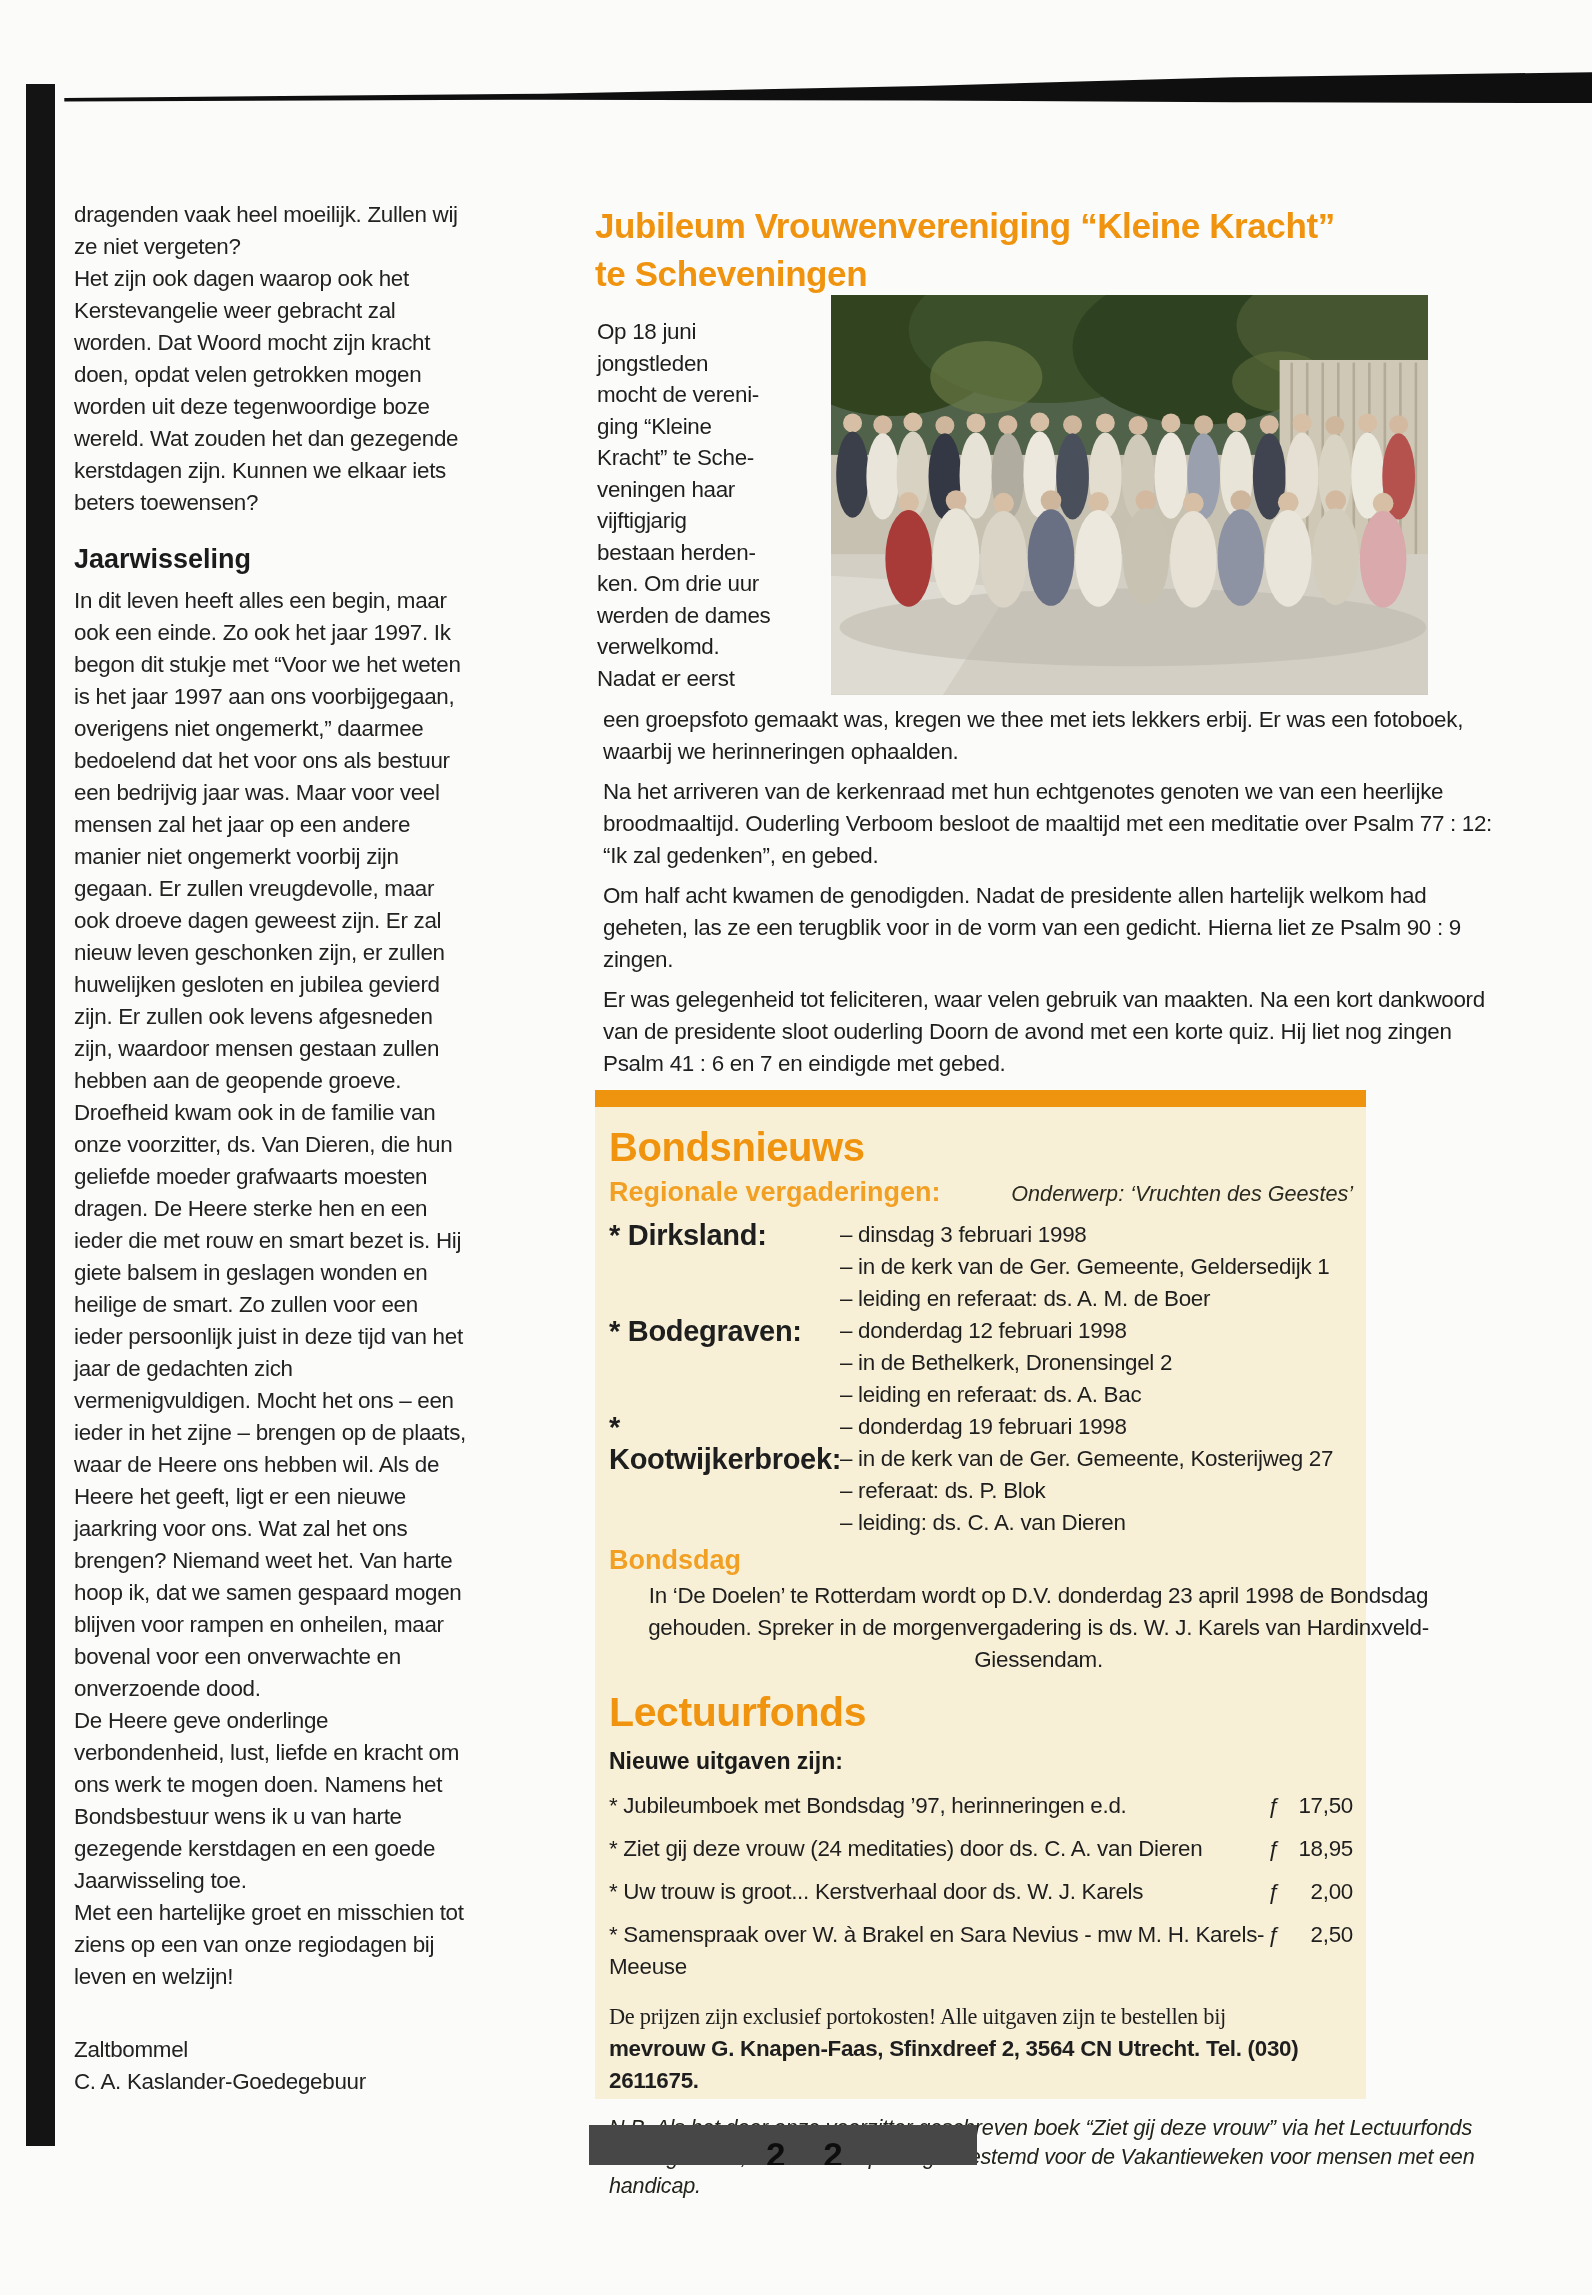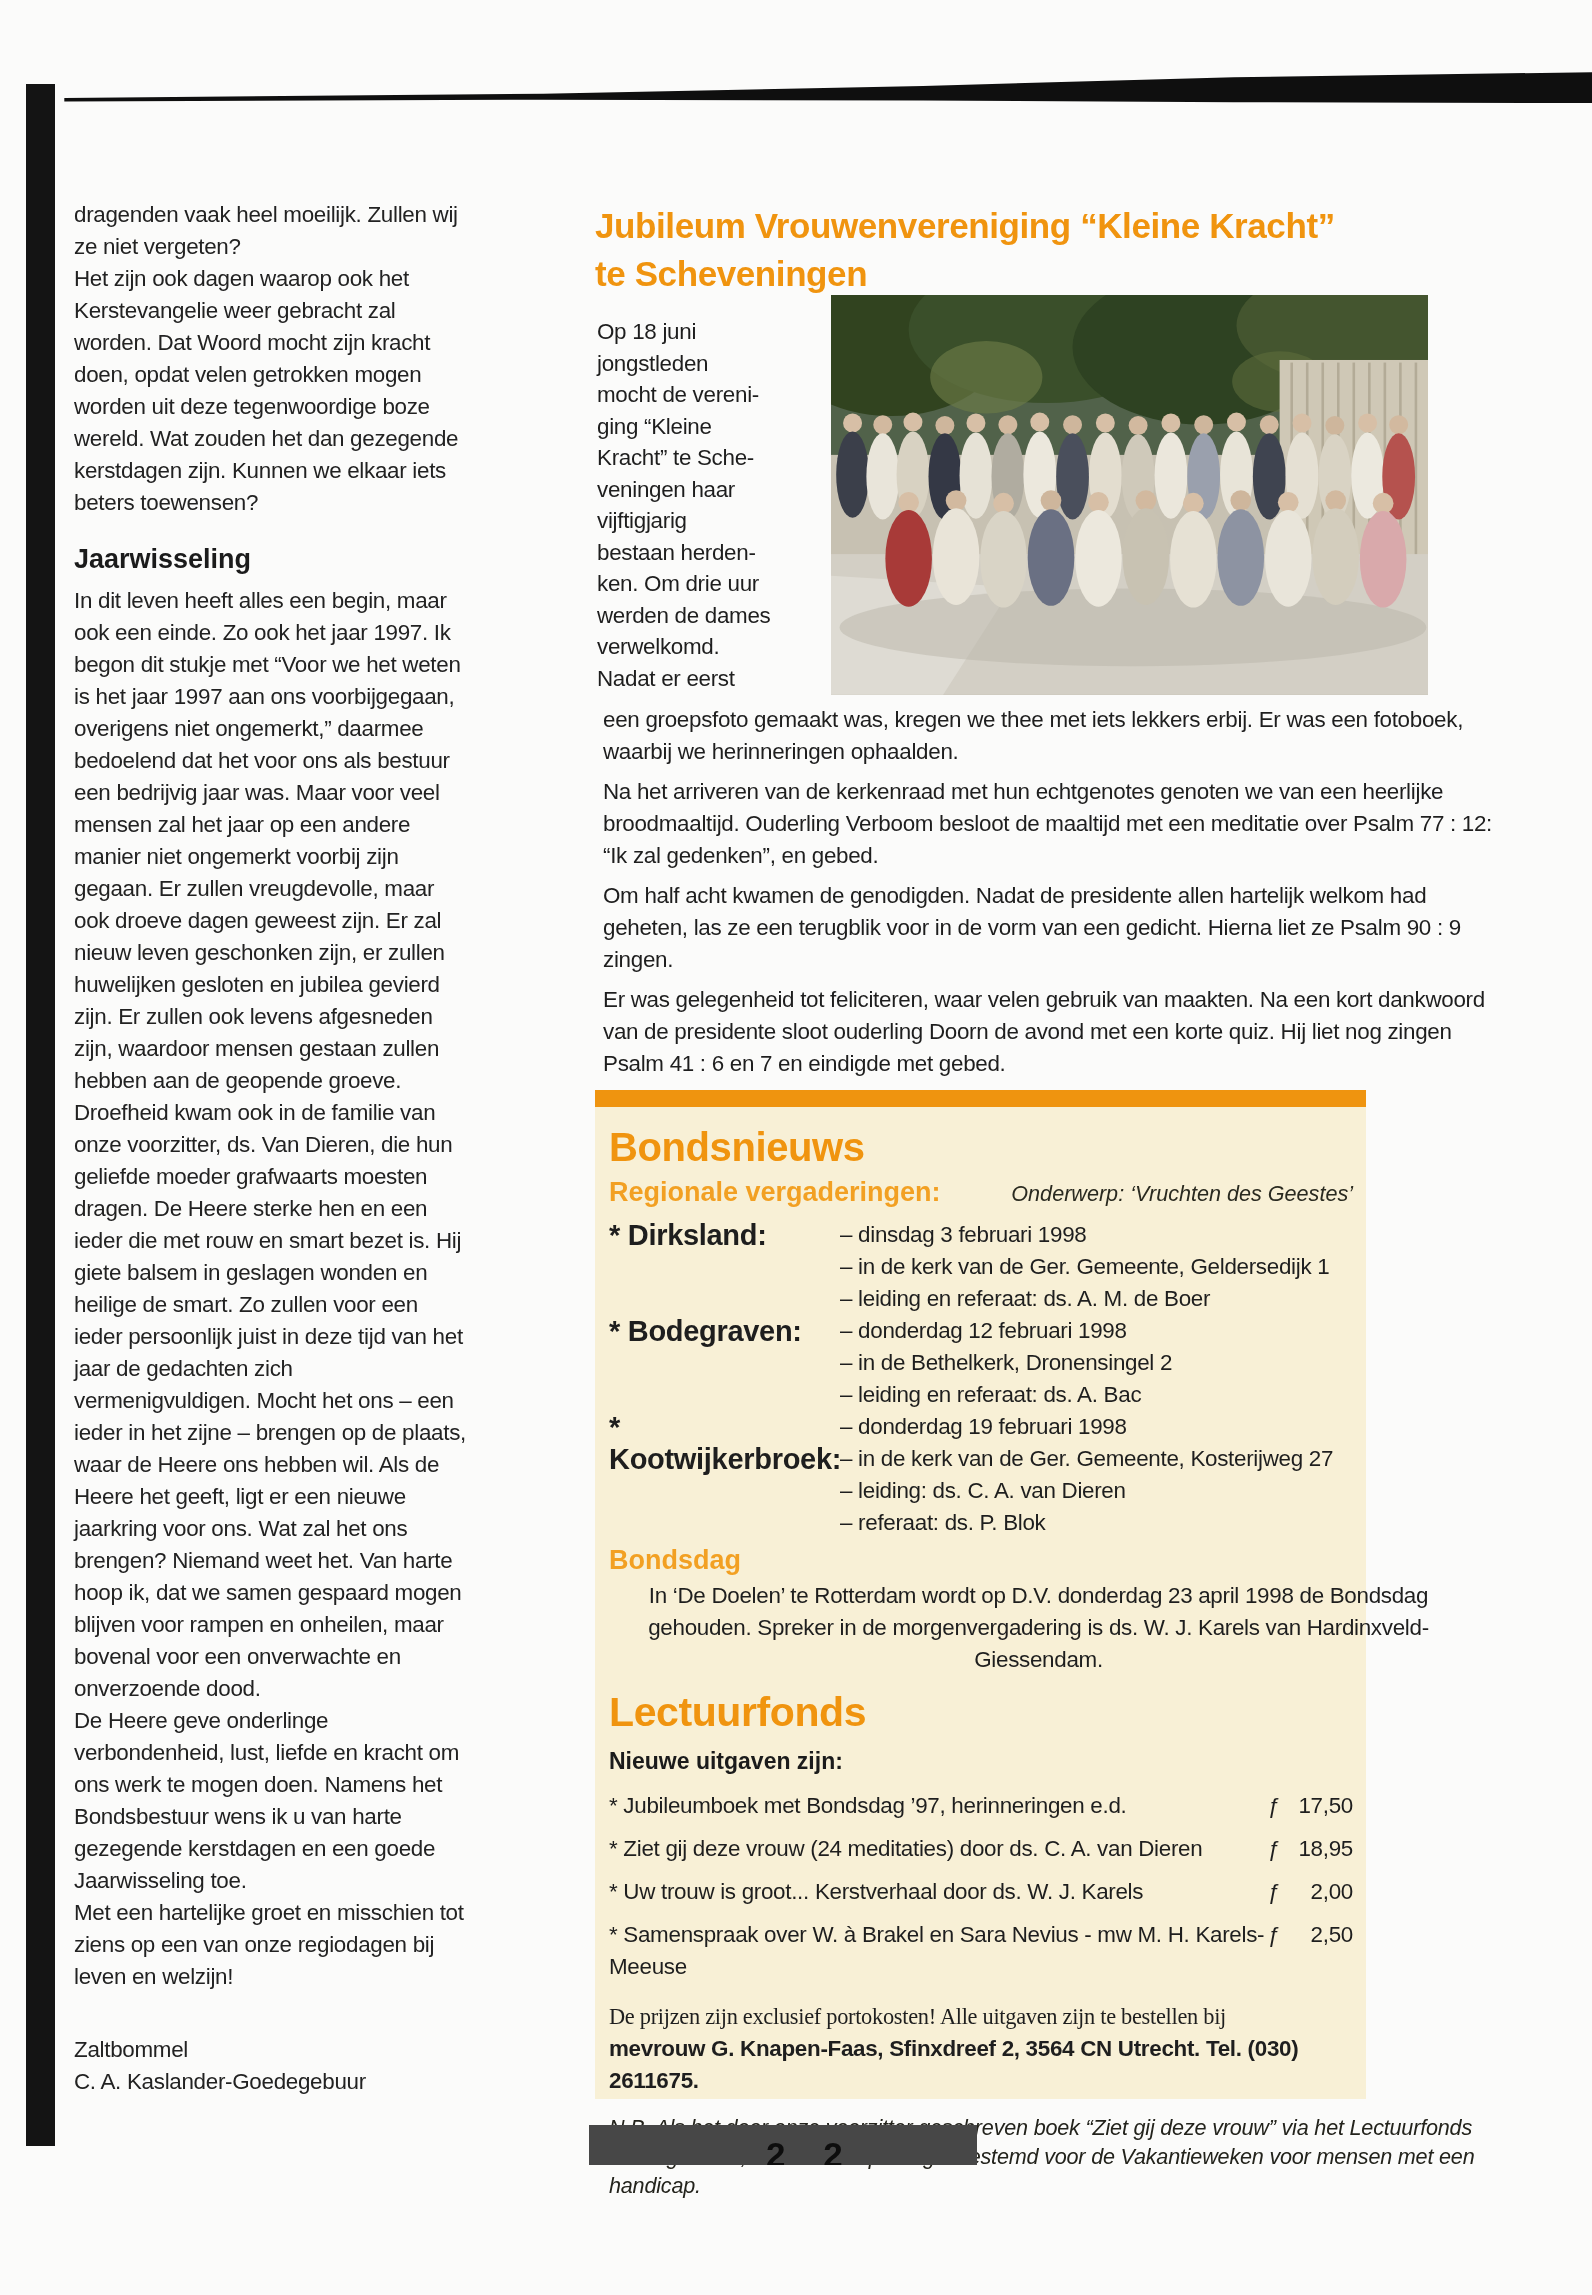--- a/index.html
+++ b/index.html
@@ -277,22 +277,22 @@
         <div>–  donderdag 12 februari 1998</div>
         <div>–  in de Bethelkerk, Dronensingel 2</div>
         <div>–  leiding en referaat: ds. A. Bac</div>
       </div>
     </div>
     <div class="meeting">
       <div class="place">* Kootwijkerbroek:</div>
       <div class="details">
         <div>–  donderdag 19 februari 1998</div>
         <div>–  in de kerk van de Ger. Gemeente, Kosterijweg 27</div>
+        <div>–  referaat: ds. P. Blok</div>
         <div>–  leiding: ds. C. A. van Dieren</div>
-        <div>–  referaat: ds. P. Blok</div>
       </div>
     </div>
   </div>
 
   <h3 class="bondsdag-head">Bondsdag</h3>
   <p class="bondsdag-text">In ‘De Doelen’ te Rotterdam wordt op D.V. donderdag 23 april 1998 de Bondsdag gehouden. Spreker in de morgenvergadering is ds. W. J. Karels van Hardinxveld-Giessendam.</p>
 
   <h2 class="lectuur-title">Lectuurfonds</h2>
   <h4 class="lectuur-sub">Nieuwe uitgaven zijn:</h4>
 

